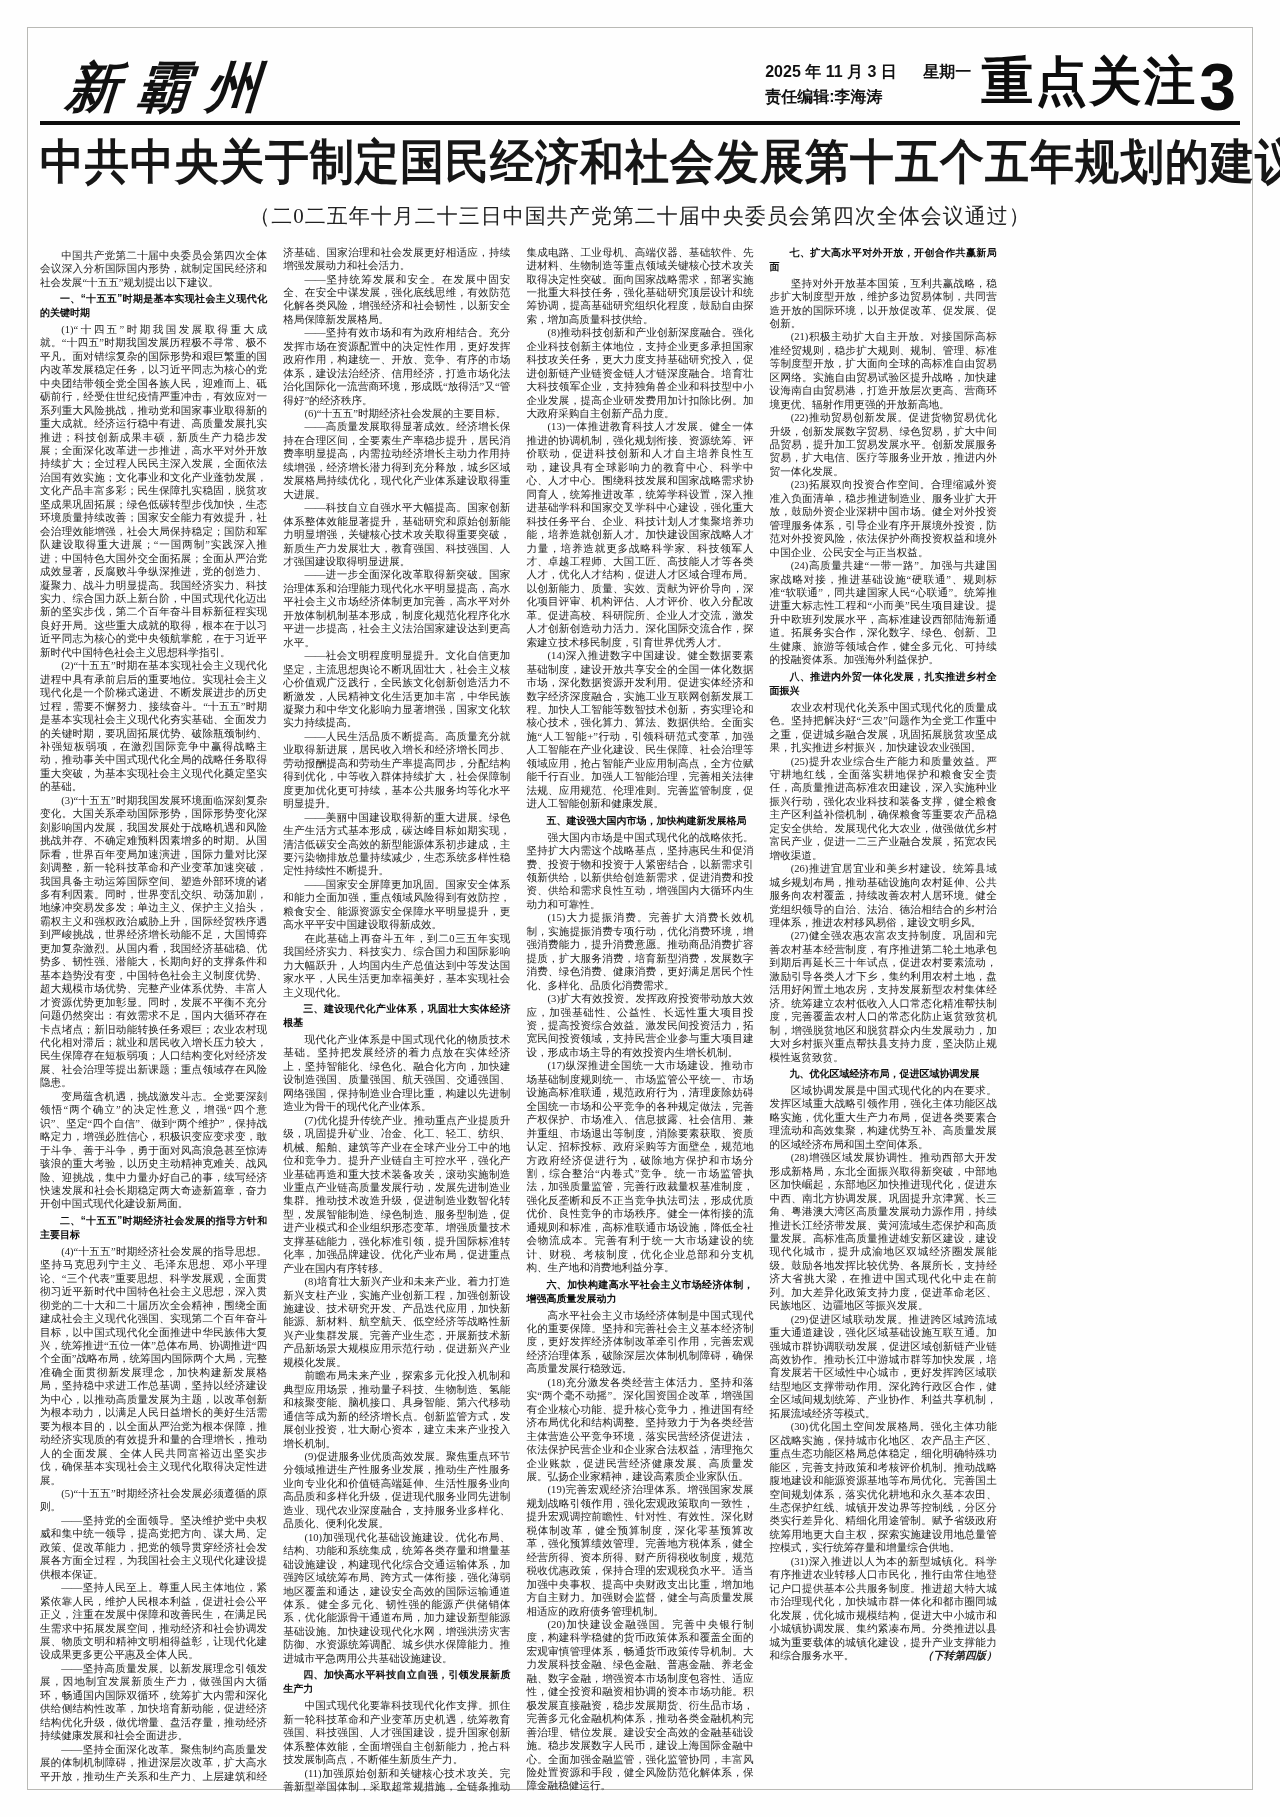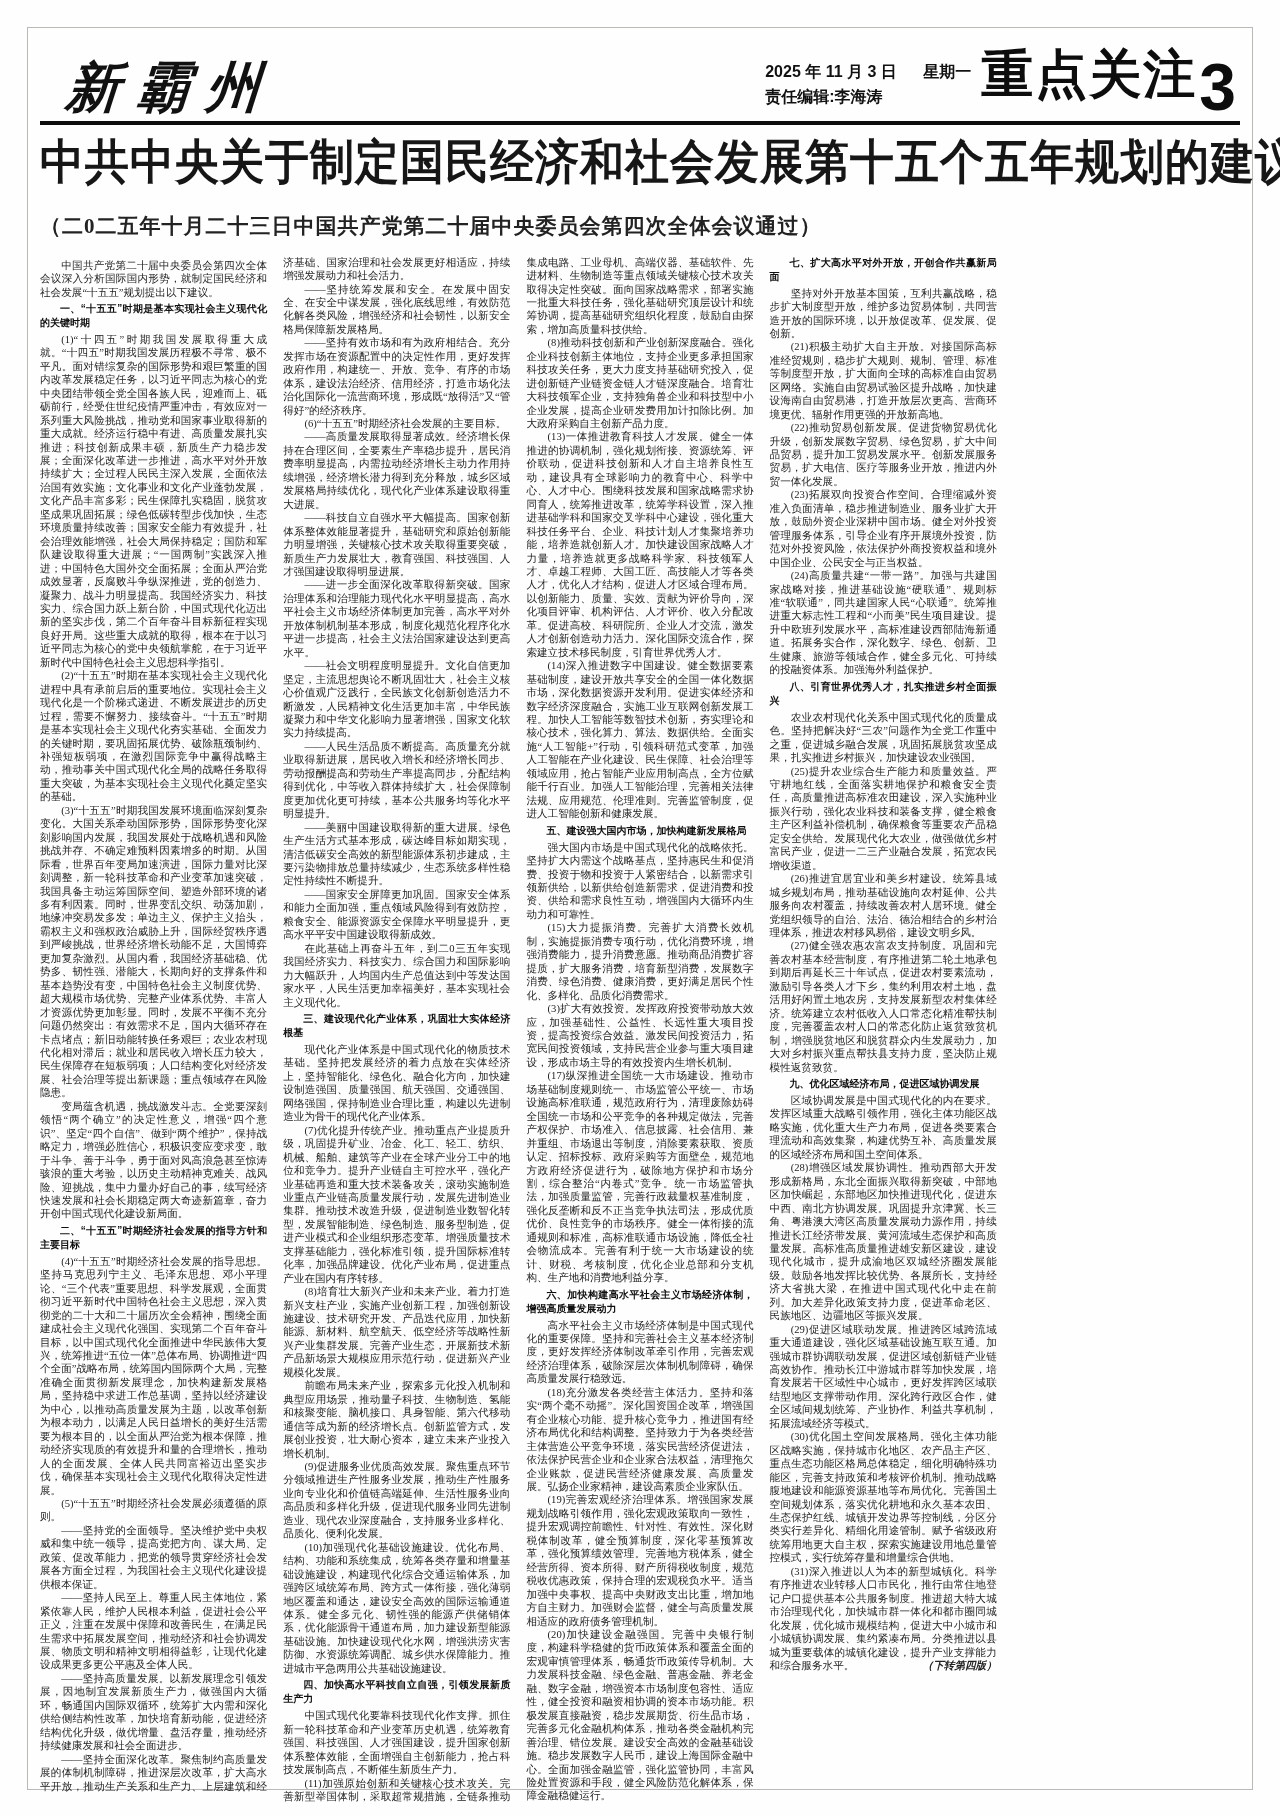--- a/index.html
+++ b/index.html
@@ -17,39 +17,39 @@
     font-family:"DejaVu Serif", serif;font-style:italic;font-weight:bold;
     font-size:54px;letter-spacing:16px;line-height:1;color:#111;
     transform:skewX(-4deg);padding-left:26px;white-space:nowrap;
   }
   .header-right{display:flex;align-items:flex-end;gap:10px;padding-right:4px;}
   .issue-info{
     font-family:"Liberation Sans", sans-serif;font-weight:bold;color:#111;
     font-size:16px;line-height:1.55;text-align:left;white-space:nowrap;padding-bottom:4px;
   }
   .issue-info .wd{margin-left:22px;}
-  .section-mark{display:flex;align-items:flex-start;line-height:1;white-space:nowrap;}
+  .section-mark{display:flex;align-items:center;line-height:1;white-space:nowrap;}
   .section-title{
     font-family:"Liberation Sans", sans-serif;font-weight:900;
     font-size:52px;letter-spacing:2px;color:#0d0d0d;
   }
   .page-no{
     font-family:"Liberation Sans", sans-serif;font-weight:700;
     font-size:66px;color:#0d0d0d;margin-left:2px;position:relative;top:6px;
   }
   .rule{height:4px;background:#0d0d0d;margin-top:7px;}
   
   .headline{
     margin-top:12px;text-align:center;
     font-family:"Liberation Sans", sans-serif;font-weight:900;
     font-size:44px;letter-spacing:1px;color:#161616;line-height:1.15;
     white-space:nowrap;transform:scaleY(1.08);
   }
   .subtitle{
-    margin-top:24px;text-align:left;font-weight:bold;
+    margin-top:14px;text-align:center;font-weight:normal;
     font-family:"Liberation Serif", serif;
     font-size:21px;color:#222;letter-spacing:1px;
   }
   
   .columns{
     margin-top:16px;height:1548px;overflow:hidden;
     column-count:5;column-gap:16px;column-fill:auto;
     text-align:justify;
     font-size:10.6px;line-height:13.45px;color:#232323;
   }
@@ -135,21 +135,21 @@
         <p>高水平社会主义市场经济体制是中国式现代化的重要保障。坚持和完善社会主义基本经济制度，更好发挥经济体制改革牵引作用，完善宏观经济治理体系，破除深层次体制机制障碍，确保高质量发展行稳致远。</p>
         <p>(18)充分激发各类经营主体活力。坚持和落实“两个毫不动摇”。深化国资国企改革，增强国有企业核心功能、提升核心竞争力，推进国有经济布局优化和结构调整。坚持致力于为各类经营主体营造公平竞争环境，落实民营经济促进法，依法保护民营企业和企业家合法权益，清理拖欠企业账款，促进民营经济健康发展、高质量发展。弘扬企业家精神，建设高素质企业家队伍。</p>
         <p>(19)完善宏观经济治理体系。增强国家发展规划战略引领作用，强化宏观政策取向一致性，提升宏观调控前瞻性、针对性、有效性。深化财税体制改革，健全预算制度，深化零基预算改革，强化预算绩效管理。完善地方税体系，健全经营所得、资本所得、财产所得税收制度，规范税收优惠政策，保持合理的宏观税负水平。适当加强中央事权、提高中央财政支出比重，增加地方自主财力。加强财会监督，健全与高质量发展相适应的政府债务管理机制。</p>
         <p>(20)加快建设金融强国。完善中央银行制度，构建科学稳健的货币政策体系和覆盖全面的宏观审慎管理体系，畅通货币政策传导机制。大力发展科技金融、绿色金融、普惠金融、养老金融、数字金融，增强资本市场制度包容性、适应性，健全投资和融资相协调的资本市场功能。积极发展直接融资，稳步发展期货、衍生品市场，完善多元化金融机构体系，推动各类金融机构完善治理、错位发展。建设安全高效的金融基础设施。稳步发展数字人民币，建设上海国际金融中心。全面加强金融监管，强化监管协同，丰富风险处置资源和手段，健全风险防范化解体系，保障金融稳健运行。</p>
         <h3>七、扩大高水平对外开放，开创合作共赢新局面</h3>
         <p>坚持对外开放基本国策，互利共赢战略，稳步扩大制度型开放，维护多边贸易体制，共同营造开放的国际环境，以开放促改革、促发展、促创新。</p>
         <p>(21)积极主动扩大自主开放。对接国际高标准经贸规则，稳步扩大规则、规制、管理、标准等制度型开放，扩大面向全球的高标准自由贸易区网络。实施自由贸易试验区提升战略，加快建设海南自由贸易港，打造开放层次更高、营商环境更优、辐射作用更强的开放新高地。</p>
         <p>(22)推动贸易创新发展。促进货物贸易优化升级，创新发展数字贸易、绿色贸易，扩大中间品贸易，提升加工贸易发展水平。创新发展服务贸易，扩大电信、医疗等服务业开放，推进内外贸一体化发展。</p>
         <p>(23)拓展双向投资合作空间。合理缩减外资准入负面清单，稳步推进制造业、服务业扩大开放，鼓励外资企业深耕中国市场。健全对外投资管理服务体系，引导企业有序开展境外投资，防范对外投资风险，依法保护外商投资权益和境外中国企业、公民安全与正当权益。</p>
         <p>(24)高质量共建“一带一路”。加强与共建国家战略对接，推进基础设施“硬联通”、规则标准“软联通”，同共建国家人民“心联通”。统筹推进重大标志性工程和“小而美”民生项目建设。提升中欧班列发展水平，高标准建设西部陆海新通道。拓展务实合作，深化数字、绿色、创新、卫生健康、旅游等领域合作，健全多元化、可持续的投融资体系。加强海外利益保护。</p>
-        <h3>八、引育世界优秀人才，扎实推进乡村全面振兴</h3>
+        <h3>八、推进内外贸一体化发展，扎实推进乡村全面振兴</h3>
         <p>农业农村现代化关系中国式现代化的质量成色。坚持把解决好“三农”问题作为全党工作重中之重，促进城乡融合发展，巩固拓展脱贫攻坚成果，扎实推进乡村振兴，加快建设农业强国。</p>
         <p>(25)提升农业综合生产能力和质量效益。严守耕地红线，全面落实耕地保护和粮食安全责任，高质量推进高标准农田建设，深入实施种业振兴行动，强化农业科技和装备支撑，健全粮食主产区利益补偿机制，确保粮食等重要农产品稳定安全供给。发展现代化大农业，做强做优乡村富民产业，促进一二三产业融合发展，拓宽农民增收渠道。</p>
         <p>(26)推进宜居宜业和美乡村建设。统筹县域城乡规划布局，推动基础设施向农村延伸、公共服务向农村覆盖，持续改善农村人居环境。健全党组织领导的自治、法治、德治相结合的乡村治理体系，推进农村移风易俗，建设文明乡风。</p>
         <p>(27)健全强农惠农富农支持制度。巩固和完善农村基本经营制度，有序推进第二轮土地承包到期后再延长三十年试点，促进农村要素流动，激励引导各类人才下乡，集约利用农村土地，盘活用好闲置土地农房，支持发展新型农村集体经济。统筹建立农村低收入人口常态化精准帮扶制度，完善覆盖农村人口的常态化防止返贫致贫机制，增强脱贫地区和脱贫群众内生发展动力，加大对乡村振兴重点帮扶县支持力度，坚决防止规模性返贫致贫。</p>
         <h3>九、优化区域经济布局，促进区域协调发展</h3>
         <p>区域协调发展是中国式现代化的内在要求。发挥区域重大战略引领作用，强化主体功能区战略实施，优化重大生产力布局，促进各类要素合理流动和高效集聚，构建优势互补、高质量发展的区域经济布局和国土空间体系。</p>
         <p>(28)增强区域发展协调性。推动西部大开发形成新格局，东北全面振兴取得新突破，中部地区加快崛起，东部地区加快推进现代化，促进东中西、南北方协调发展。巩固提升京津冀、长三角、粤港澳大湾区高质量发展动力源作用，持续推进长江经济带发展、黄河流域生态保护和高质量发展。高标准高质量推进雄安新区建设，建设现代化城市，提升成渝地区双城经济圈发展能级。鼓励各地发挥比较优势、各展所长，支持经济大省挑大梁，在推进中国式现代化中走在前列。加大差异化政策支持力度，促进革命老区、民族地区、边疆地区等振兴发展。</p>
         <p>(29)促进区域联动发展。推进跨区域跨流域重大通道建设，强化区域基础设施互联互通。加强城市群协调联动发展，促进区域创新链产业链高效协作。推动长江中游城市群等加快发展，培育发展若干区域性中心城市，更好发挥跨区域联结型地区支撑带动作用。深化跨行政区合作，健全区域间规划统筹、产业协作、利益共享机制，拓展流域经济等模式。</p>
         <p>(30)优化国土空间发展格局。强化主体功能区战略实施，保持城市化地区、农产品主产区、重点生态功能区格局总体稳定，细化明确特殊功能区，完善支持政策和考核评价机制。推动战略腹地建设和能源资源基地等布局优化。完善国土空间规划体系，落实优化耕地和永久基本农田、生态保护红线、城镇开发边界等控制线，分区分类实行差异化、精细化用途管制。赋予省级政府统筹用地更大自主权，探索实施建设用地总量管控模式，实行统筹存量和增量综合供地。</p>
         <p>(31)深入推进以人为本的新型城镇化。科学有序推进农业转移人口市民化，推行由常住地登记户口提供基本公共服务制度。推进超大特大城市治理现代化，加快城市群一体化和都市圈同城化发展，优化城市规模结构，促进大中小城市和小城镇协调发展、集约紧凑布局。分类推进以县城为重要载体的城镇化建设，提升产业支撑能力和综合服务水平。<span class="cont-mark">（下转第四版）</span></p>

